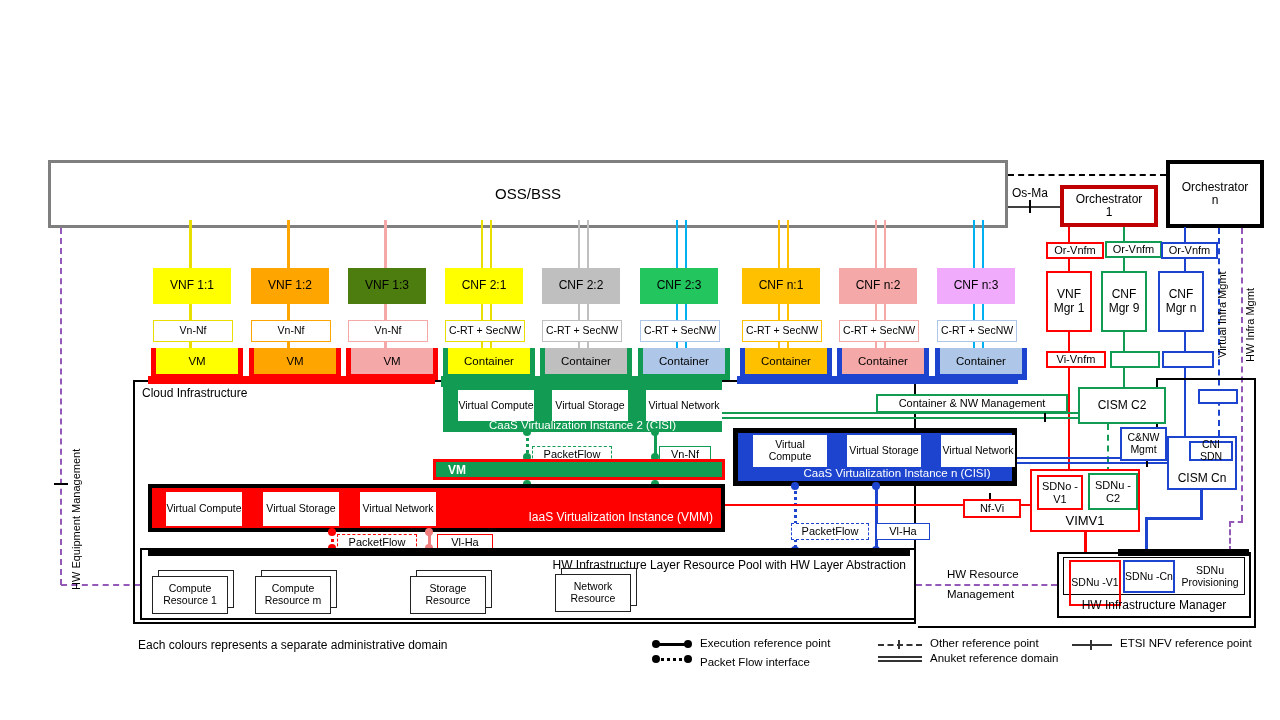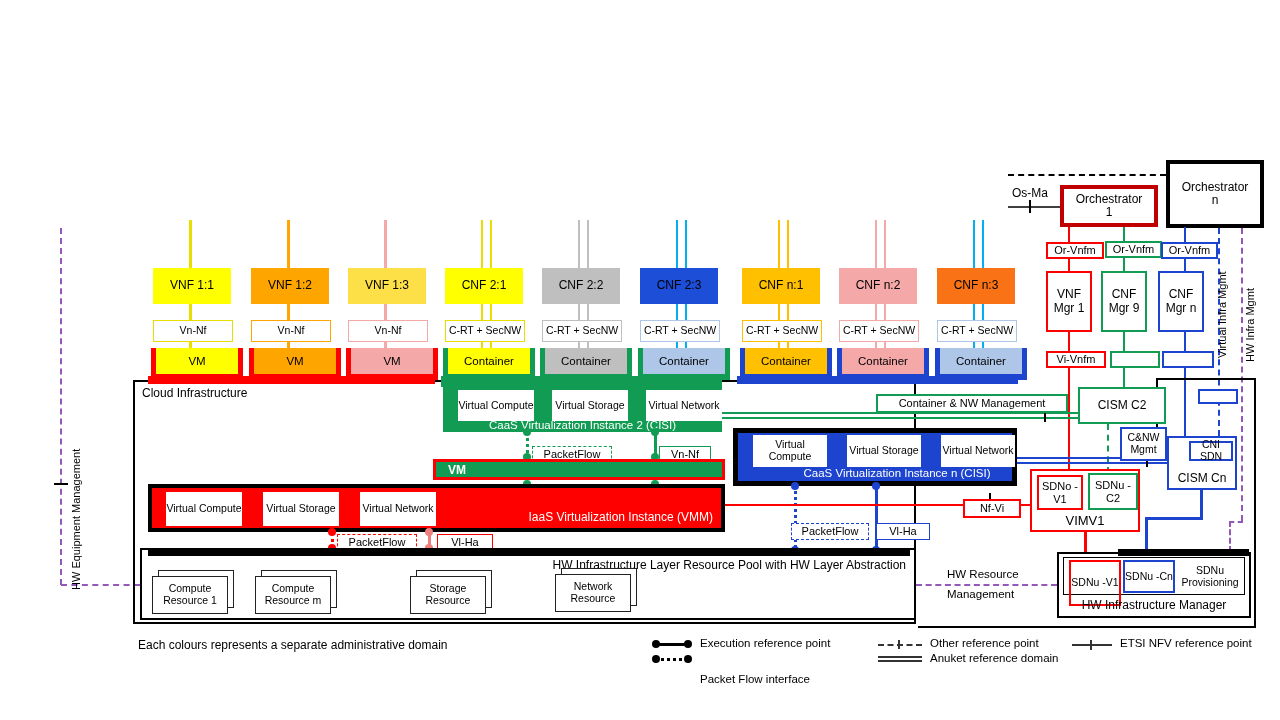--- a/index.html
+++ b/index.html
@@ -21,20 +21,21 @@
   .unitbox{position:absolute;top:128px;left:-2px;width:82px;height:26px;border-style:solid;border-width:0 5px 6px 5px;font-size:11.5px;}
   .cell{background:#fff;font-size:10.5px;margin-left:8px;}
   .rsrc{border:1.5px solid #222;background:#fff;}
   .leg-label{font-size:11.5px;position:absolute;white-space:nowrap;}
 </style>
 </head>
 <body>
 
 <div id="canvas">
 
+  <div class="b fx" style="left:48px;top:160px;width:960px;height:68px;border:3px solid var(--framegray);font-size:15px;">OSS/BSS</div>
 
   <div class="b" style="left:1008px;top:174px;width:158px;height:0;border-top:2px dashed #000;"></div>
 
   <div class="b" style="left:1008px;top:206px;width:52px;height:2px;background:#404040;"></div>
   <div class="tick" style="left:1029px;top:200px;height:13px;"></div>
   <div class="b" style="left:1012px;top:186px;font-size:12px;">Os-Ma</div>
 
   <div class="b fx" style="left:1060px;top:185px;width:98px;height:42px;border:4px solid var(--darkred);background:#fff;flex-direction:column;font-size:12px;">
     <div>Orchestrator</div>
     <div>1</div>
@@ -92,63 +93,63 @@
 
   <div class="nfcol" style="left:251px">
     <div class="colline single" style="background-color: rgb(255, 165, 0);"></div>
     <div class="nfbox fx" style="background-color: rgb(255, 165, 0);">VNF 1:2</div>
     <div class="ifacebox fx" style="border-color: rgb(255, 165, 0);">Vn-Nf</div>
     <div class="unitbox fx" style="background-color: rgb(255, 165, 0); border-color: rgb(255, 0, 0);">VM</div>
   </div>
 
   <div class="nfcol" style="left:348px">
     <div class="colline single" style="background-color: rgb(245, 168, 168);"></div>
-    <div class="nfbox fx" style="background-color: #fde047;">VNF 1:3</div>
+    <div class="nfbox fx" style="background-color: #4d7c0f;">VNF 1:3</div>
     <div class="ifacebox fx" style="border-color: rgb(245, 168, 168);">Vn-Nf</div>
     <div class="unitbox fx" style="background-color: rgb(245, 168, 168); border-color: rgb(255, 0, 0);">VM</div>
   </div>
 
   <div class="nfcol" style="left:445px">
     <div class="colline double" style="border-color: rgb(232, 223, 0);"></div>
     <div class="nfbox fx" style="background-color: rgb(255, 255, 0);">CNF 2:1</div>
     <div class="ifacebox fx" style="border-color: rgb(232, 223, 0);">C-RT + SecNW</div>
     <div class="unitbox fx" style="background-color: rgb(255, 255, 0); border-color: rgb(18, 156, 83);">Container</div>
   </div>
 
   <div class="nfcol" style="left:542px">
     <div class="colline double" style="border-color: rgb(191, 191, 191);"></div>
     <div class="nfbox fx" style="background-color: rgb(191, 191, 191);">CNF 2:2</div>
     <div class="ifacebox fx" style="border-color: rgb(191, 191, 191);">C-RT + SecNW</div>
     <div class="unitbox fx" style="background-color: rgb(191, 191, 191); border-color: rgb(18, 156, 83);">Container</div>
   </div>
 
   <div class="nfcol" style="left:640px">
     <div class="colline double" style="border-color: rgb(0, 176, 240);"></div>
-    <div class="nfbox fx" style="background-color: #1d4ed8;">CNF 2:3</div>
+    <div class="nfbox fx" style="background-color: #22c55e;">CNF 2:3</div>
     <div class="ifacebox fx" style="border-color: rgb(174, 199, 232);">C-RT + SecNW</div>
     <div class="unitbox fx" style="background-color: rgb(174, 199, 232); border-color: rgb(18, 156, 83);">Container</div>
   </div>
 
   <div class="nfcol" style="left:742px">
     <div class="colline double" style="border-color: rgb(255, 192, 0);"></div>
     <div class="nfbox fx" style="background-color: rgb(255, 192, 0);">CNF n:1</div>
     <div class="ifacebox fx" style="border-color: rgb(255, 192, 0);">C-RT + SecNW</div>
     <div class="unitbox fx" style="background-color: rgb(255, 192, 0); border-color: rgb(28, 68, 206);">Container</div>
   </div>
 
   <div class="nfcol" style="left:839px">
     <div class="colline double" style="border-color: rgb(245, 168, 168);"></div>
     <div class="nfbox fx" style="background-color: rgb(245, 168, 168);">CNF n:2</div>
     <div class="ifacebox fx" style="border-color: rgb(245, 168, 168);">C-RT + SecNW</div>
     <div class="unitbox fx" style="background-color: rgb(245, 168, 168); border-color: rgb(28, 68, 206);">Container</div>
   </div>
 
   <div class="nfcol" style="left:937px">
     <div class="colline double" style="border-color: rgb(0, 176, 240);"></div>
-    <div class="nfbox fx" style="background-color: #f97316;">CNF n:3</div>
+    <div class="nfbox fx" style="background-color: #f0abfc;">CNF n:3</div>
     <div class="ifacebox fx" style="border-color: rgb(174, 199, 232);">C-RT + SecNW</div>
     <div class="unitbox fx" style="background-color: rgb(174, 199, 232); border-color: rgb(28, 68, 206);">Container</div>
   </div>
 
   <div class="b" style="left:148px;top:376px;width:287px;height:8px;background:var(--red);"></div>
   <div class="b" style="left:441px;top:376px;width:281px;height:11px;background:var(--green);"></div>
   <div class="b" style="left:737px;top:376px;width:281px;height:8px;background:var(--blue);"></div>
 
   <div class="b" style="left:443px;top:386px;width:279px;height:46px;background:var(--green);">
     <div class="b cell fx" style="left:7px;top:4px;width:76px;height:31px;">Virtual Compute</div>
@@ -263,21 +264,21 @@
   <div class="b" style="left:138px;top:638px;font-size:12px;">Each colours represents a separate administrative domain</div>
 
   <div class="b" style="left:656px;top:643px;width:32px;height:3px;background:#000;"></div>
   <div class="dot" style="left:652px;top:640px;background:#000;"></div>
   <div class="dot" style="left:684px;top:640px;background:#000;"></div>
   <div class="leg-label" style="left:700px;top:637px;">Execution reference point</div>
 
   <div class="b" style="left:656px;top:658px;width:32px;height:0;border-top:3px dotted #000;"></div>
   <div class="dot" style="left:652px;top:655px;background:#000;"></div>
   <div class="dot" style="left:684px;top:655px;background:#000;"></div>
-  <div class="leg-label" style="left:700px;top:673px;">Packet Flow interface</div>
+  <div class="leg-label" style="left:700px;top:656px;">Packet Flow interface</div>
 
   <div class="b" style="left:878px;top:644px;width:44px;height:0;border-top:2px dashed #333;"></div>
   <div class="tick" style="left:898px;top:640px;height:9px;background:#333;"></div>
   <div class="leg-label" style="left:930px;top:637px;">Other reference point</div>
 
   <div class="b" style="left:878px;top:656px;width:44px;height:6px;border-top:2px solid #333;border-bottom:2px solid #333;"></div>
   <div class="leg-label" style="left:930px;top:652px;">Anuket reference domain</div>
 
   <div class="b" style="left:1072px;top:644px;width:40px;height:2px;background:#333;"></div>
   <div class="tick" style="left:1090px;top:640px;height:10px;background:#333;"></div>

